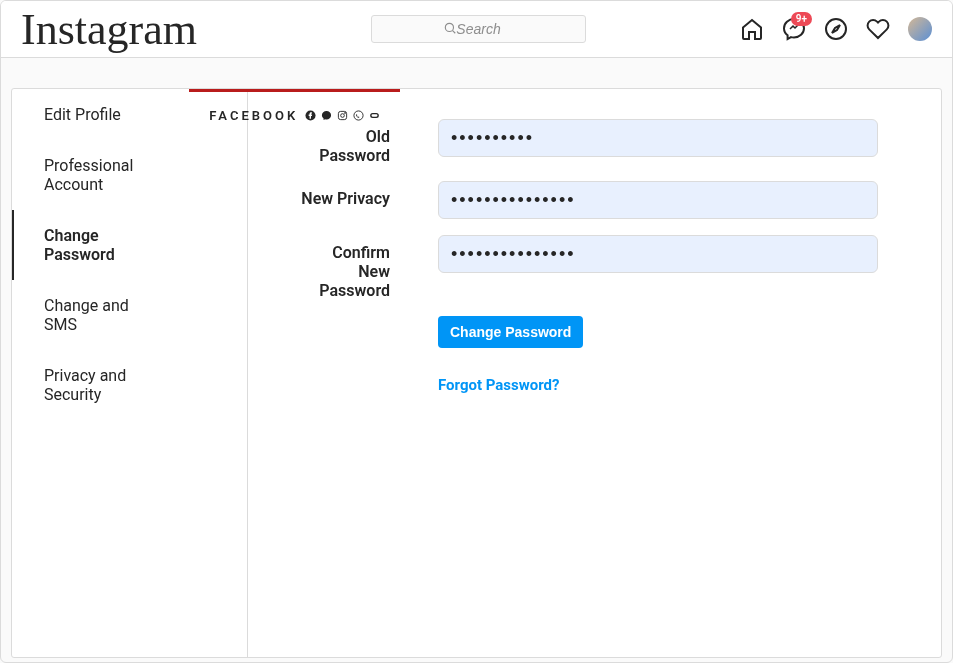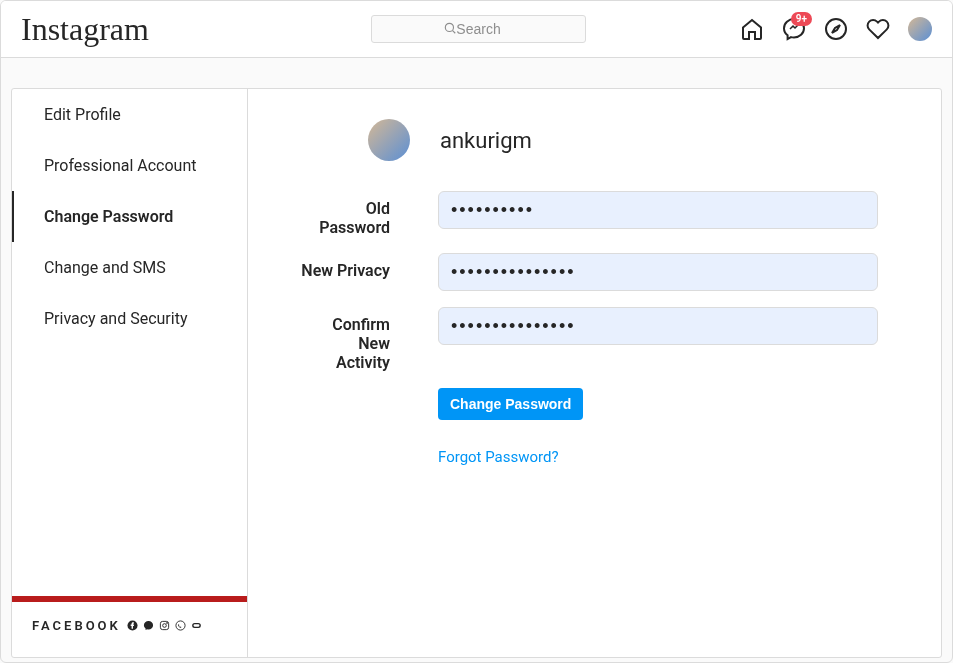--- a/index.html
+++ b/index.html
@@ -17,39 +17,40 @@
     .topbar {
       height: 57px;
       background: #fff;
       border-bottom: 1px solid #dbdbdb;
       display: flex;
       align-items: center;
       padding: 0 20px;
     }
     .logo {
       font-family: 'Brush Script MT', cursive;
-      font-size: 32px;
+      font-size: 44px;
       font-weight: 500;
       flex: 0 0 auto;
       width: 350px;
     }
     .searchwrap {
       flex: 0 0 215px;
       position: relative;
     }
     .searchbox {
       width: 215px;
       height: 28px;
       background: #fafafa;
       border: 1px solid #dbdbdb;
       border-radius: 3px;
       text-align: center;
       font-size: 14px;
       color: #8e8e8e;
       padding: 3px 10px;
+      font-style: italic;
     }
     .searchbox::placeholder { color: #8e8e8e; }
     .search-icon-inline {
       position: absolute;
       left: 72px;
       top: 6px;
       width: 14px;
       height: 14px;
       color: #8e8e8e;
       pointer-events: none;
@@ -95,35 +96,36 @@
       background: #fff;
       border: 1px solid #dbdbdb;
       border-radius: 3px;
       display: flex;
       height: 570px;
     }
     .sidebar {
       width: 236px;
       border-right: 1px solid #dbdbdb;
       display: flex;
-      flex-direction: column;
+      flex-direction: row;
+      gap: 40px;
     }
     .sidebar-items { flex: 1; }
     .sidebar-item {
       padding: 16px 16px 16px 30px;
       font-size: 16px;
       cursor: pointer;
       border-left: 2px solid transparent;
     }
     .sidebar-item.active {
       font-weight: 600;
       border-left: 2px solid #262626;
     }
     .sidebar-footer {
-      border-top: 6px solid #b91c1c;
+      border-top: 3px solid #b91c1c;
       padding: 16px 20px;
     }
     .fb-row {
       display: flex;
       align-items: center;
       gap: 6px;
       font-size: 13px;
       font-weight: 600;
       letter-spacing: 3px;
       color: #262626;
@@ -207,21 +209,21 @@
       padding: 8px 12px;
       font-size: 14px;
       font-weight: 600;
       cursor: pointer;
     }
     .forgot-link {
       margin-left: 140px;
       margin-top: 28px;
       color: #0095f6;
       font-size: 15px;
-      font-weight: 400;
+      font-weight: 700;
       cursor: pointer;
     }
   </style>
 </head>
 <body>
 
 <div class="topbar">
   <div class="logo">Instagram</div>
   <div class="searchwrap">
     <svg class="search-icon-inline" viewBox="0 0 24 24" fill="none" stroke="currentColor" stroke-width="2">
@@ -299,39 +301,35 @@
             <svg width="11" height="11" viewBox="0 0 24 24" fill="none" stroke="#262626" stroke-width="3">
                 <rect x="4" y="8" width="16" height="8" rx="4"></rect>
               </svg>
           </span>
         </span>
       </div>
     </div>
   </div>
 
   <div class="content">
-    <div class="user-row">
-      <div class="avatar-large"></div>
-      <div class="username">ankurigm</div>
-    </div>
 
     <div class="form-row">
       <div class="form-label">Old Password</div>
       <input class="form-input" type="password" value="••••••••••" style="">
     </div>
 
     <div class="form-row">
       <div class="form-label">New Privacy</div>
       <input class="form-input" type="password" value="•••••••••••••••" style="">
     </div>
 
     <div class="form-row">
       <div class="form-label">
         <span>Confirm New</span><br>
-        <span>Activity</span>
+        <span>Password</span>
       </div>
       <input class="form-input" type="password" value="•••••••••••••••" style="">
     </div>
 
     <div class="btn-row">
       <button class="btn-primary">Change Password</button>
     </div>
 
     <div class="forgot-link">Forgot Password?</div>
   </div>

